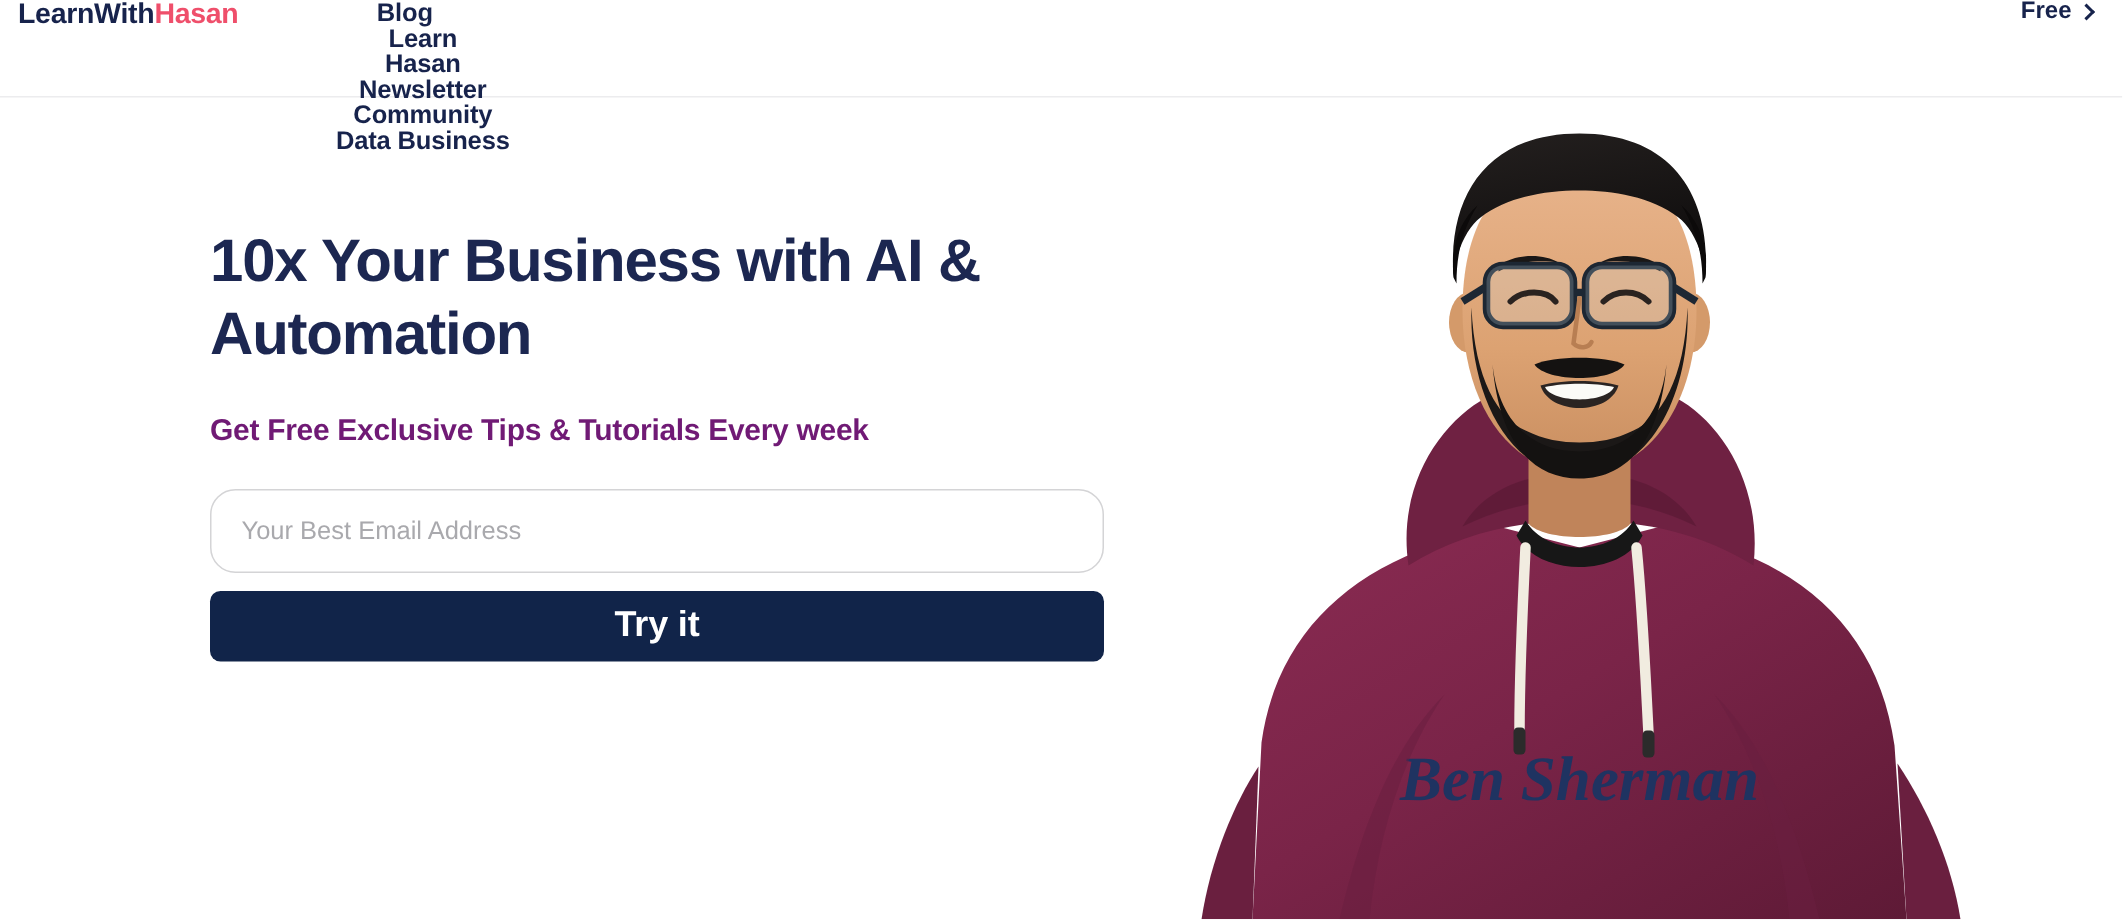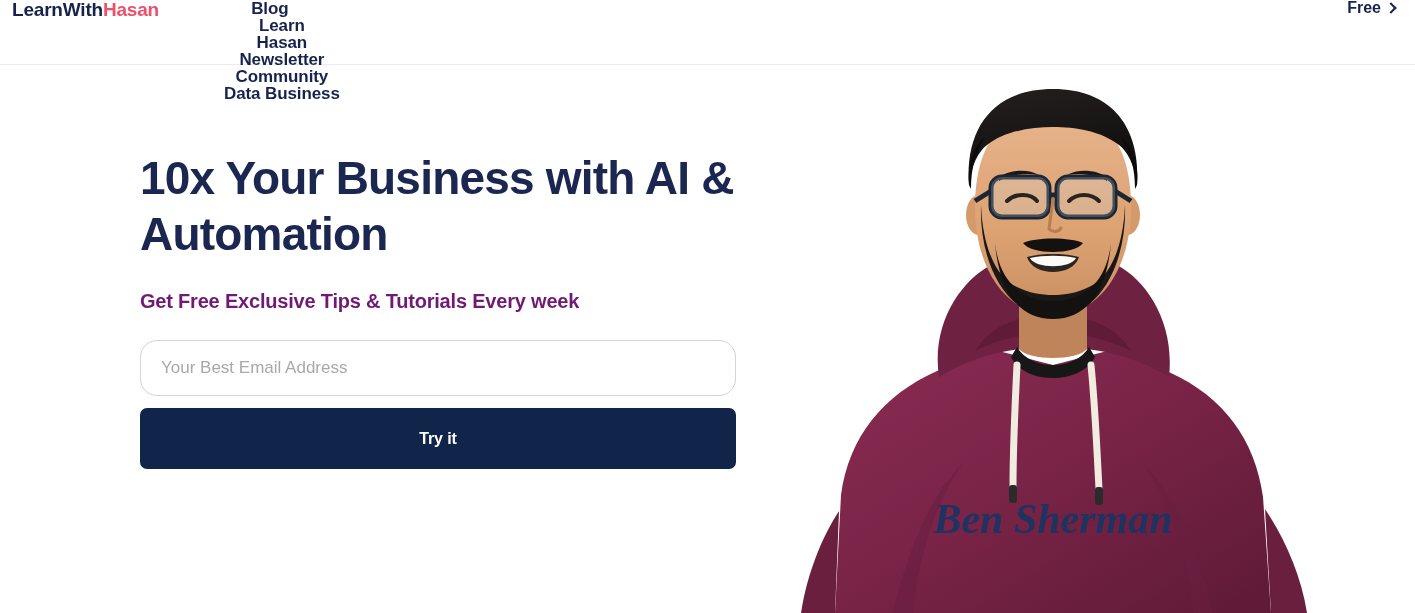--- a/index.html
+++ b/index.html
@@ -107,21 +107,21 @@
   .hero-copy {
     position: absolute;
     left: 140px;
     top: 85px;
     width: 610px;
     z-index: 5;
   }
 
   .hero-title {
     color: #1c2751;
-    font-size: 46px;
+    font-size: 40px;
     font-weight: bold;
     line-height: 1.22;
     letter-spacing: -0.8px;
     margin: 0 0 26px 0;
     max-width: 600px;
   }
 
   .hero-sub {
     color: #701a75;
     font-size: 20px;
@@ -142,28 +142,28 @@
     background: #ffffff;
     border: 1px solid #d4d4d6;
     border-radius: 17px;
     outline: none;
   }
   .email-input::placeholder { color: #a9a9ad; }
 
   .try-button {
     display: block;
     width: 596px;
-    height: 61px;
+    height: 47px;
     margin-top: 12px;
     background: #112449;
     color: #ffffff;
     border: none;
     border-radius: 7px;
     font-family: "Liberation Sans", sans-serif;
-    font-size: 16px;
+    font-size: 24px;
     font-weight: bold;
     letter-spacing: -0.1px;
     cursor: pointer;
   }
 
   
   .hero-photo {
     position: absolute;
     right: 12px;
     top: 0;

